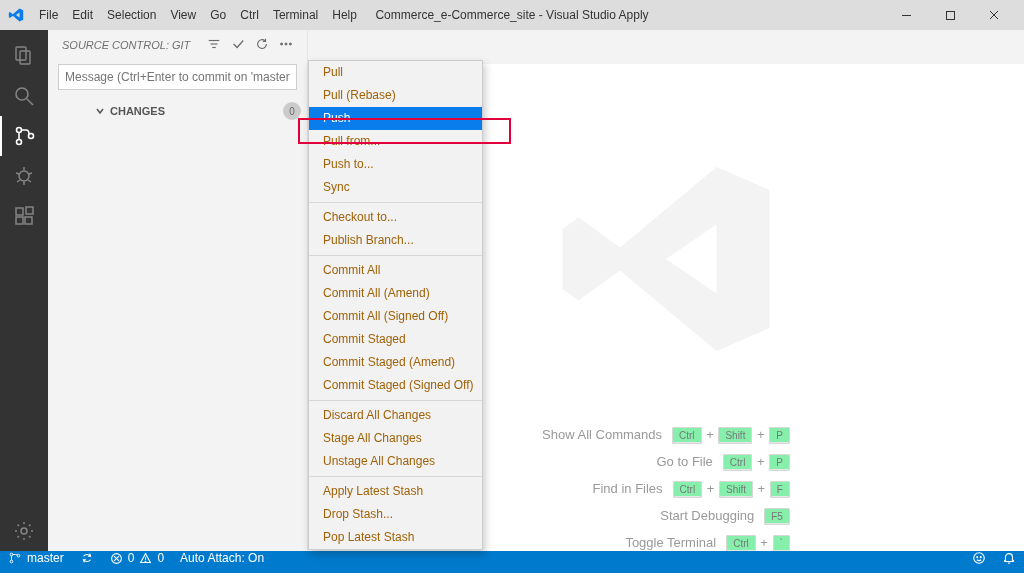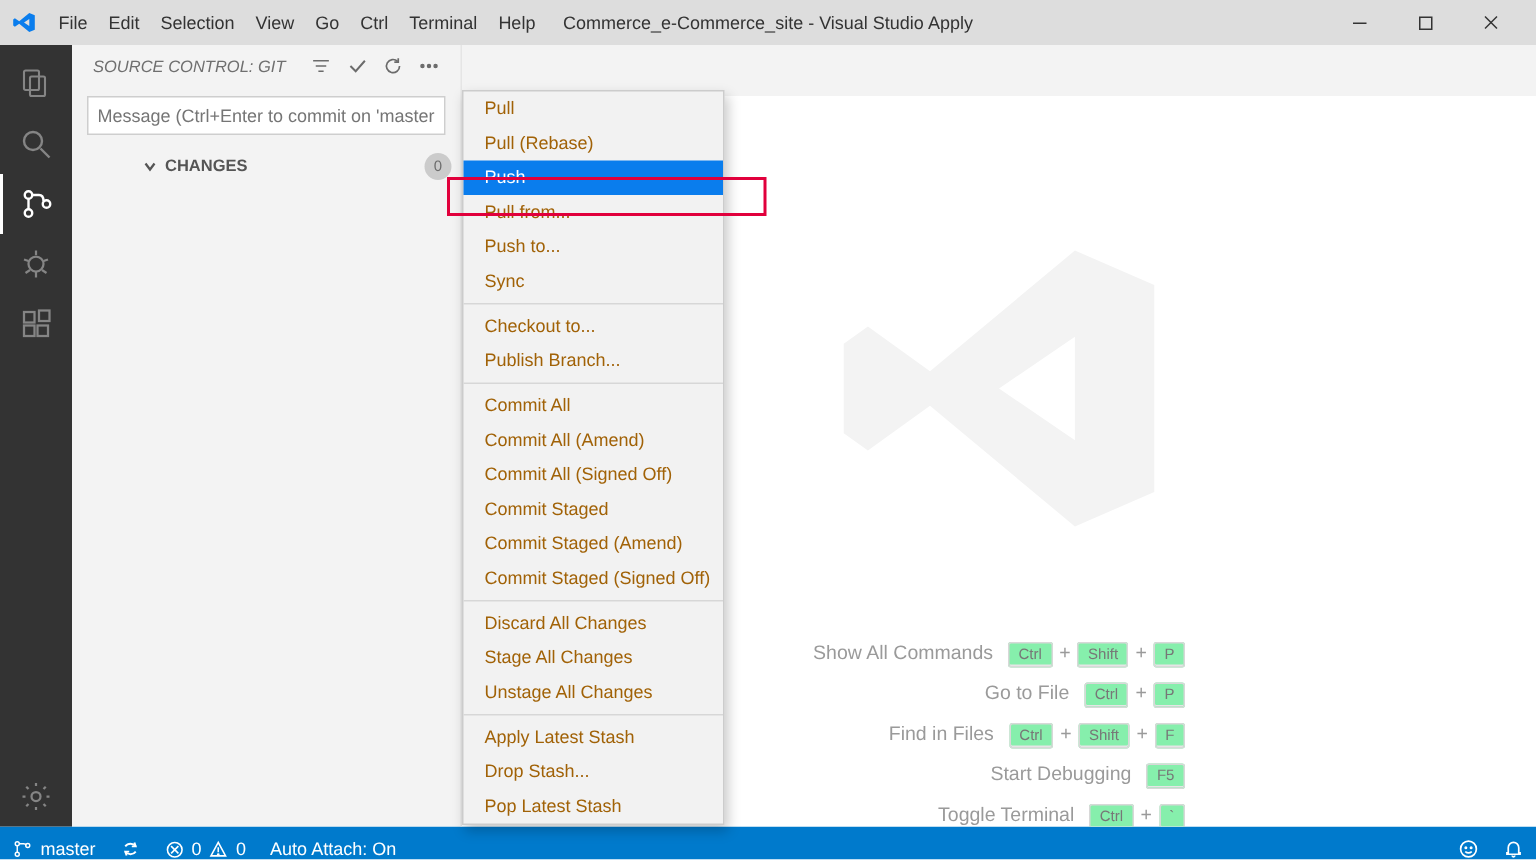--- a/index.html
+++ b/index.html
@@ -46,21 +46,21 @@
   .editor { flex:1; background:#fff; position:relative; overflow:hidden; }
   .editor .tabbar{height:34px; background:#f3f3f3;}
   .editor .content{position:absolute; inset:34px 0 0 0; display:flex; flex-direction:column; align-items:center; }
   .editor .logo-big{ margin-top:80px; opacity:1;}
   .editor .shortcuts{ margin-top:50px; display:flex; flex-direction:column; gap:12px; align-items:flex-end; color:#9a9a9a; font-size:13px;}
   .editor .shortcuts .row{display:flex; align-items:center; gap:10px;}
   .editor .keycap{border:1px solid #d8d8d8; background:#86efac; color:#777; border-radius:2px; padding:2px 6px; font-size:10px; box-shadow:inset 0 -1px 0 #e5e5e5;}
   .editor .plus{color:#9a9a9a; margin:0 1px;}
 
   
-  .statusbar { height:22px; background:#007acc; color:#fff; display:flex; align-items:flex-end; flex:0 0 auto; font-size:12px;}
+  .statusbar { height:22px; background:#007acc; color:#fff; display:flex; align-items:flex-start; flex:0 0 auto; font-size:12px;}
   .statusbar .sb-item{padding:0 8px; display:flex; gap:5px; align-items:center;}
   .statusbar .spacer{flex:1;}
   .statusbar svg{stroke:#fff;}
 </style>
 </head>
 <body>
 
 <div class="titlebar">
   <div class="vsc-logo">
     <svg width="16" height="16" viewBox="0 0 100 100">

